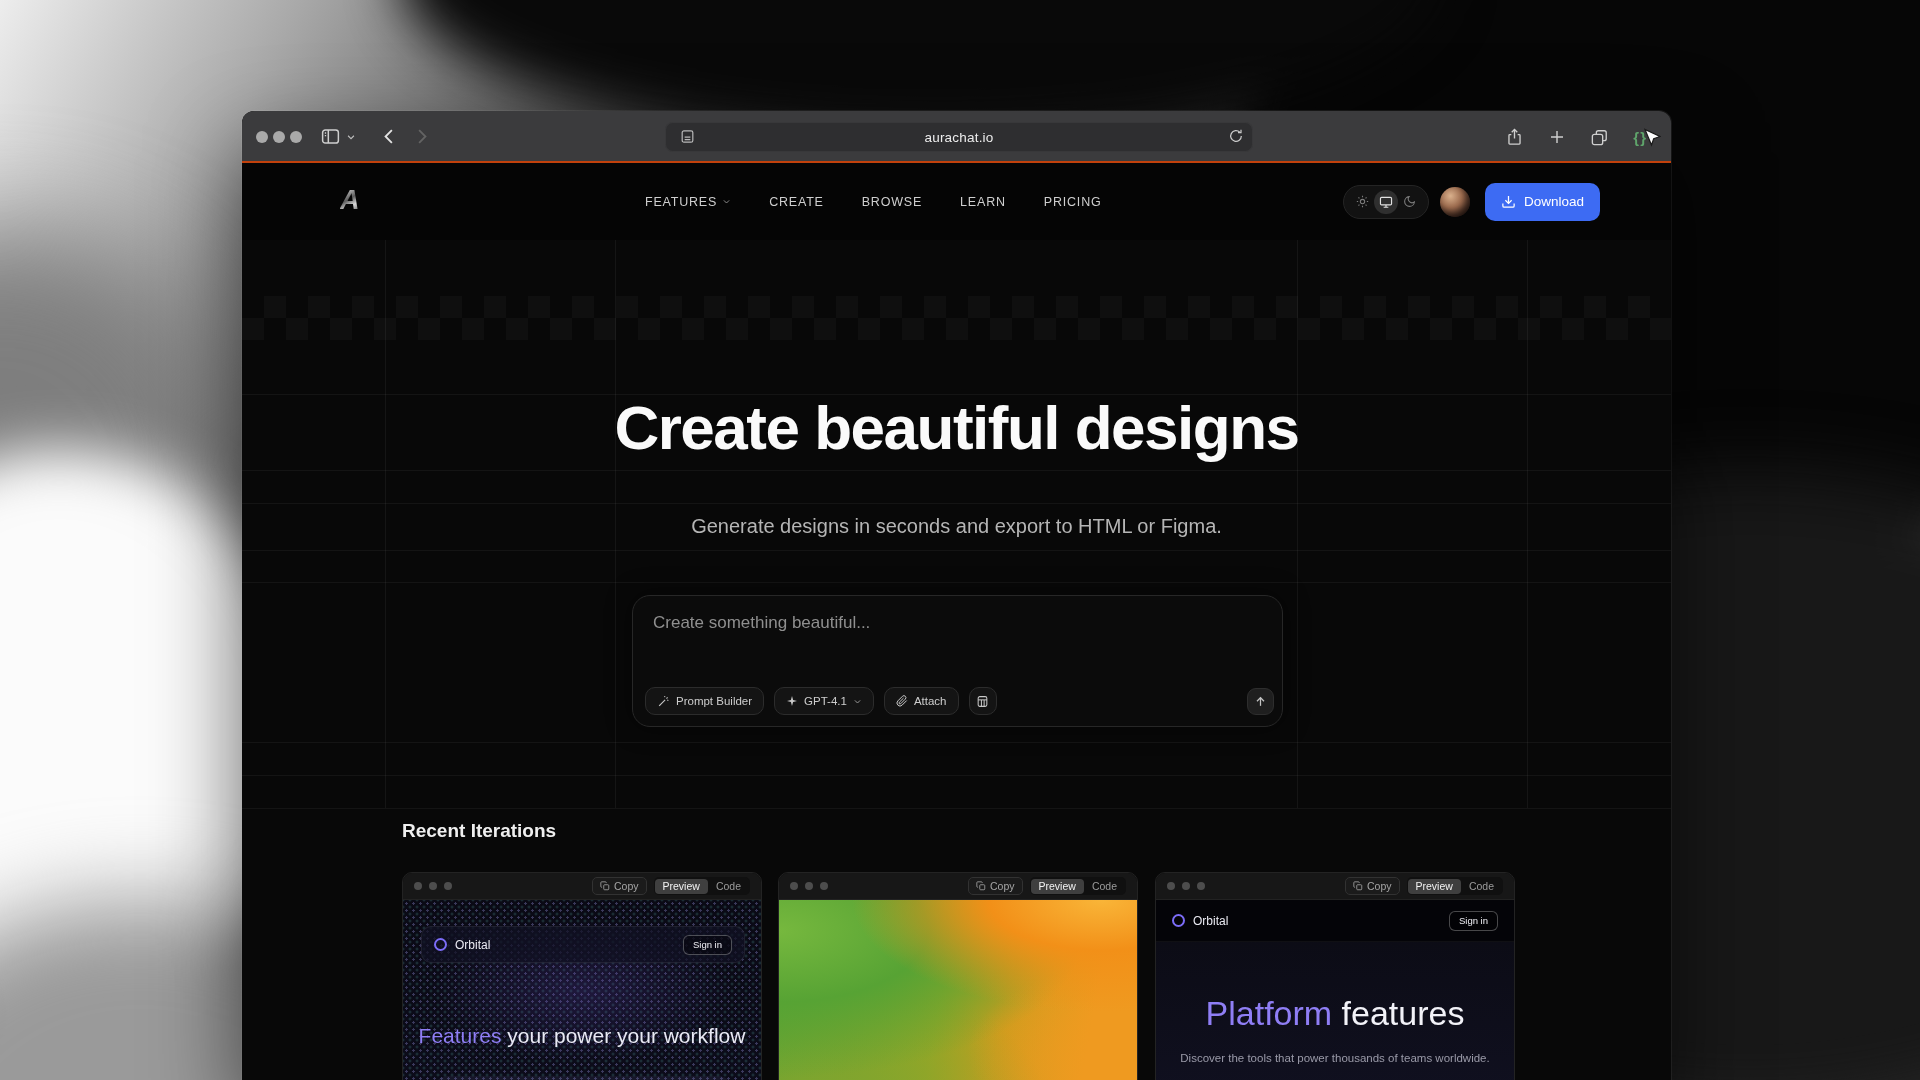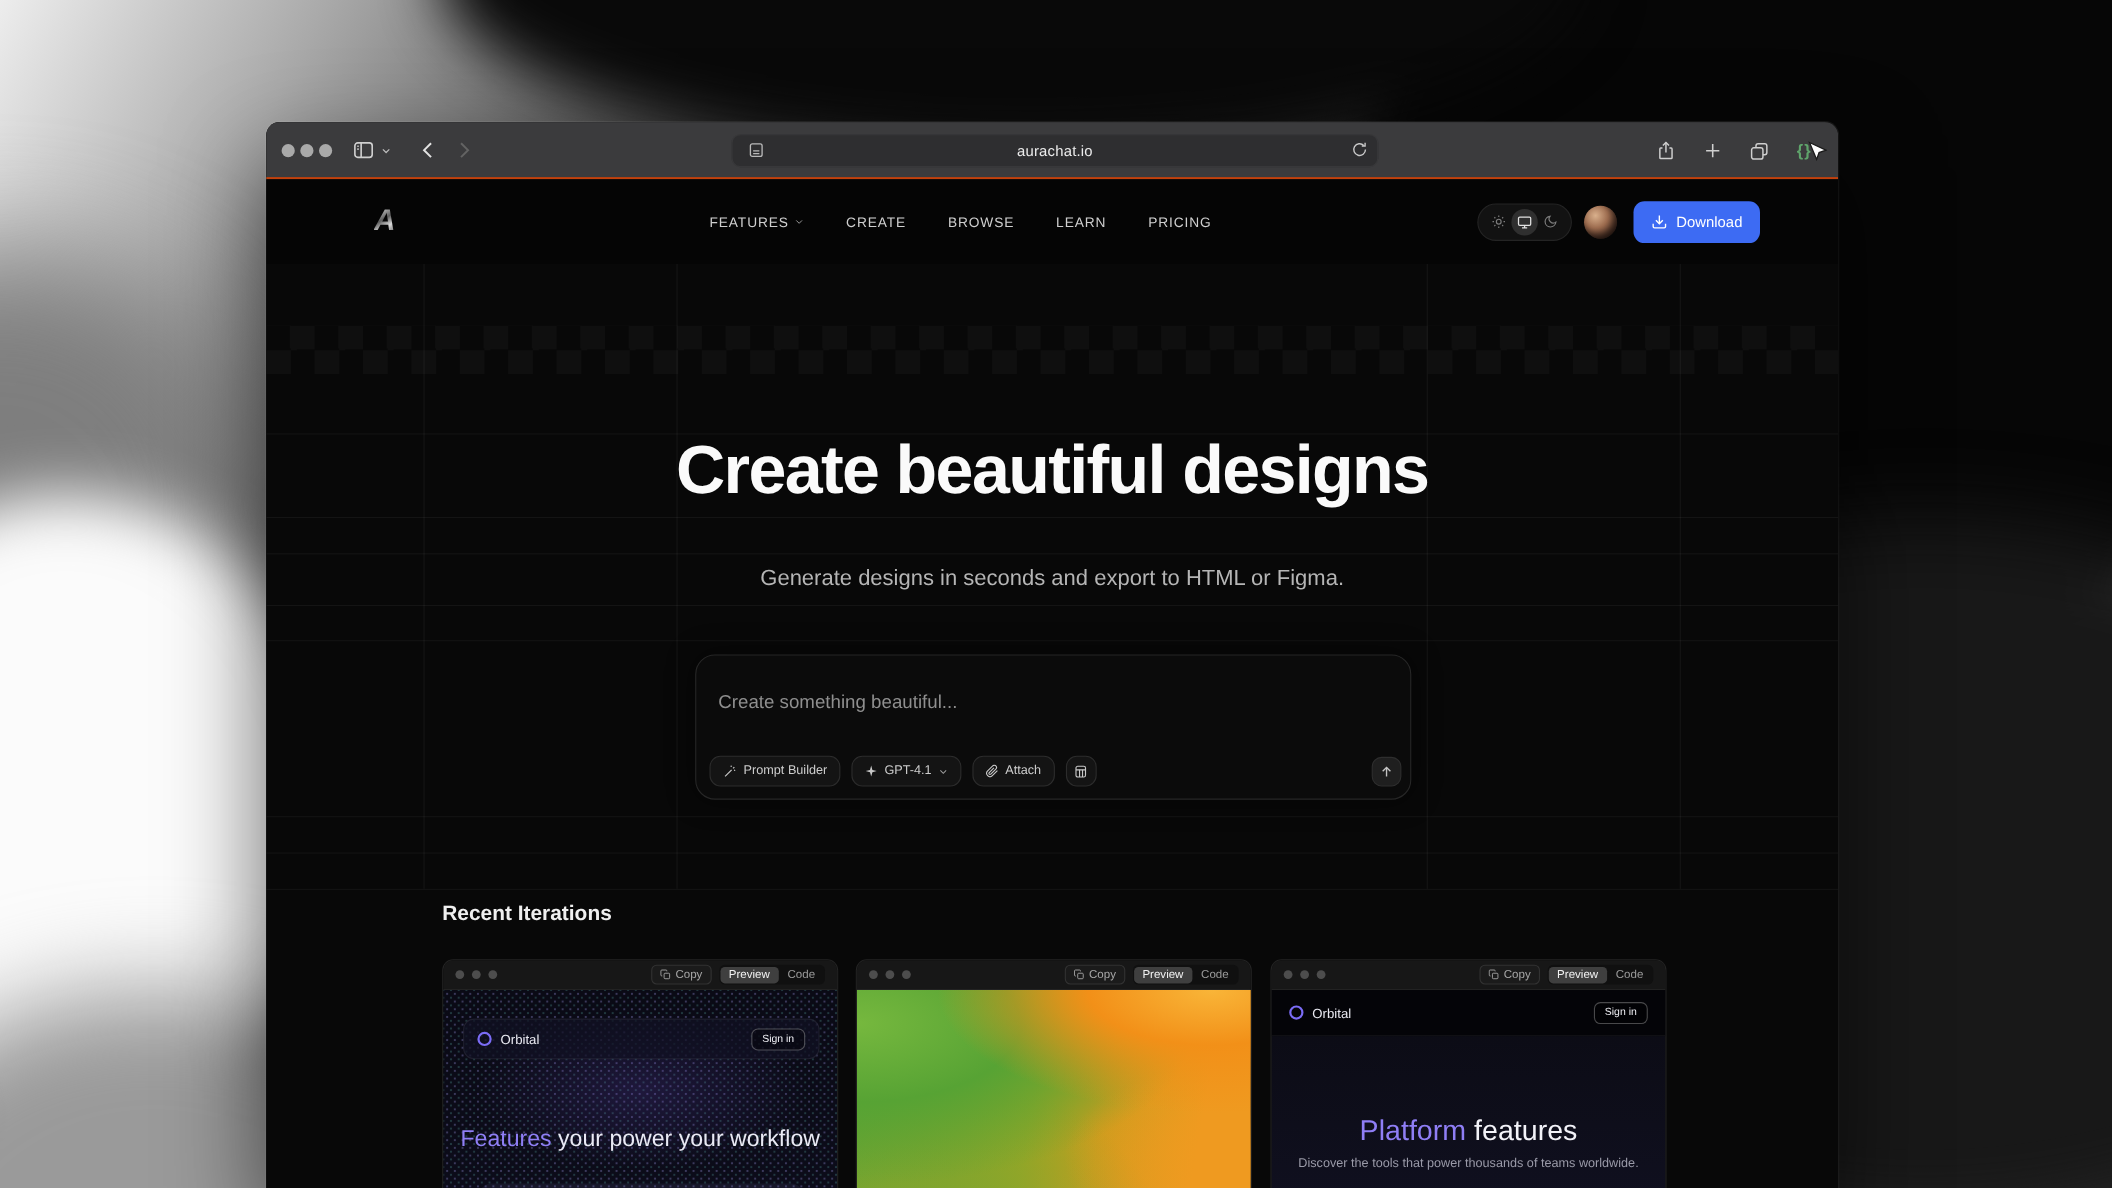--- a/index.html
+++ b/index.html
@@ -68,21 +68,21 @@
   .checker { position:absolute; left:0; top:56px; width:1429px; height:44px; opacity:.55;
              background:repeating-conic-gradient(rgba(255,255,255,.05) 0% 25%, rgba(255,255,255,0) 0% 50%);
              background-size:44px 44px; }
 
   .hero-title { position:absolute; left:0; width:1429px; top:152px; text-align:center;
                 color:#fafafa; font-size:62px; font-weight:600; letter-spacing:-1.5px; }
   .hero-sub { position:absolute; left:0; width:1429px; top:275px; text-align:center; color:#b5b5b5; font-size:20px; }
 
   .prompt-box { position:absolute; left:390px; top:355px; width:651px; height:132px; background:#0b0b0b;
                 border:1px solid #272727; border-radius:18px; box-shadow:0 0 24px rgba(0,0,0,.5); }
-  .prompt-input { position:absolute; left:0; top:16px; width:100%; height:70px; background:transparent; border:none; resize:none;
+  .prompt-input { position:absolute; left:0; top:0; width:100%; height:70px; background:transparent; border:none; resize:none;
                   color:#14b8a6; font-size:17px; font-family:"Liberation Sans",sans-serif; padding:17px 20px; outline:none; }
   .prompt-input::placeholder { color:#8f8f8f; }
   .prompt-tools { position:absolute; left:12px; bottom:11px; display:flex; gap:10px; align-items:center; }
   .pill { height:28px; border-radius:10px; background:#141414; border:1px solid #2c2c2c; color:#cdcdcd;
           font-size:11.5px; font-weight:500; display:flex; align-items:center; gap:6px; padding:0 11px; }
   .pill.iconsq { width:28px; padding:0; justify-content:center; }
   .submit-btn { position:absolute; right:8px; bottom:11px; width:27px; height:27px; border-radius:9px;
                 background:#1f1f1f; border:1px solid #2e2e2e; color:#c4c4c4;
                 display:flex; align-items:center; justify-content:center; }
 
@@ -127,21 +127,21 @@
             background:
               radial-gradient(120% 95% at 90% 0%, #f9b538 0%, #f29018 26%, rgba(242,144,24,0) 58%),
               radial-gradient(90% 80% at 102% 75%, #ef9a20 0%, rgba(239,154,32,0) 55%),
               radial-gradient(130% 110% at 0% 15%, #76b83e 0%, #57a334 32%, rgba(87,163,52,0) 66%),
               radial-gradient(110% 120% at 12% 105%, #82a52f 0%, rgba(130,165,47,0) 58%),
               linear-gradient(100deg,#57a334 0%,#9aa624 45%,#c99d1e 62%,#ef9a20 85%); }
 
   .cbody3 { position:relative; height:203px; background:linear-gradient(180deg,#0b0b13,#101020); }
   .orb3-nav { position:absolute; left:0; top:0; width:100%; height:42px; background:#040408;
               border-bottom:1px solid rgba(255,255,255,.05); display:flex; align-items:center; padding:0 16px; }
-  .orb3-title { position:absolute; left:0; width:100%; top:112px; text-align:center; font-size:26px; font-weight:500; color:#f2f2f8; }
+  .orb3-title { position:absolute; left:0; width:100%; top:94px; text-align:center; font-size:34px; font-weight:500; color:#f2f2f8; }
   .orb3-sub { position:absolute; left:0; width:100%; top:152px; text-align:center; font-size:11.5px; color:#9a9aa8; }
 
   svg { display:block; }
 </style>
 </head>
 <body>
 
 <div class="desktop">
   <div class="bgshape bg-left-gray"></div>
   <div class="bgshape bg-left-white"></div>

